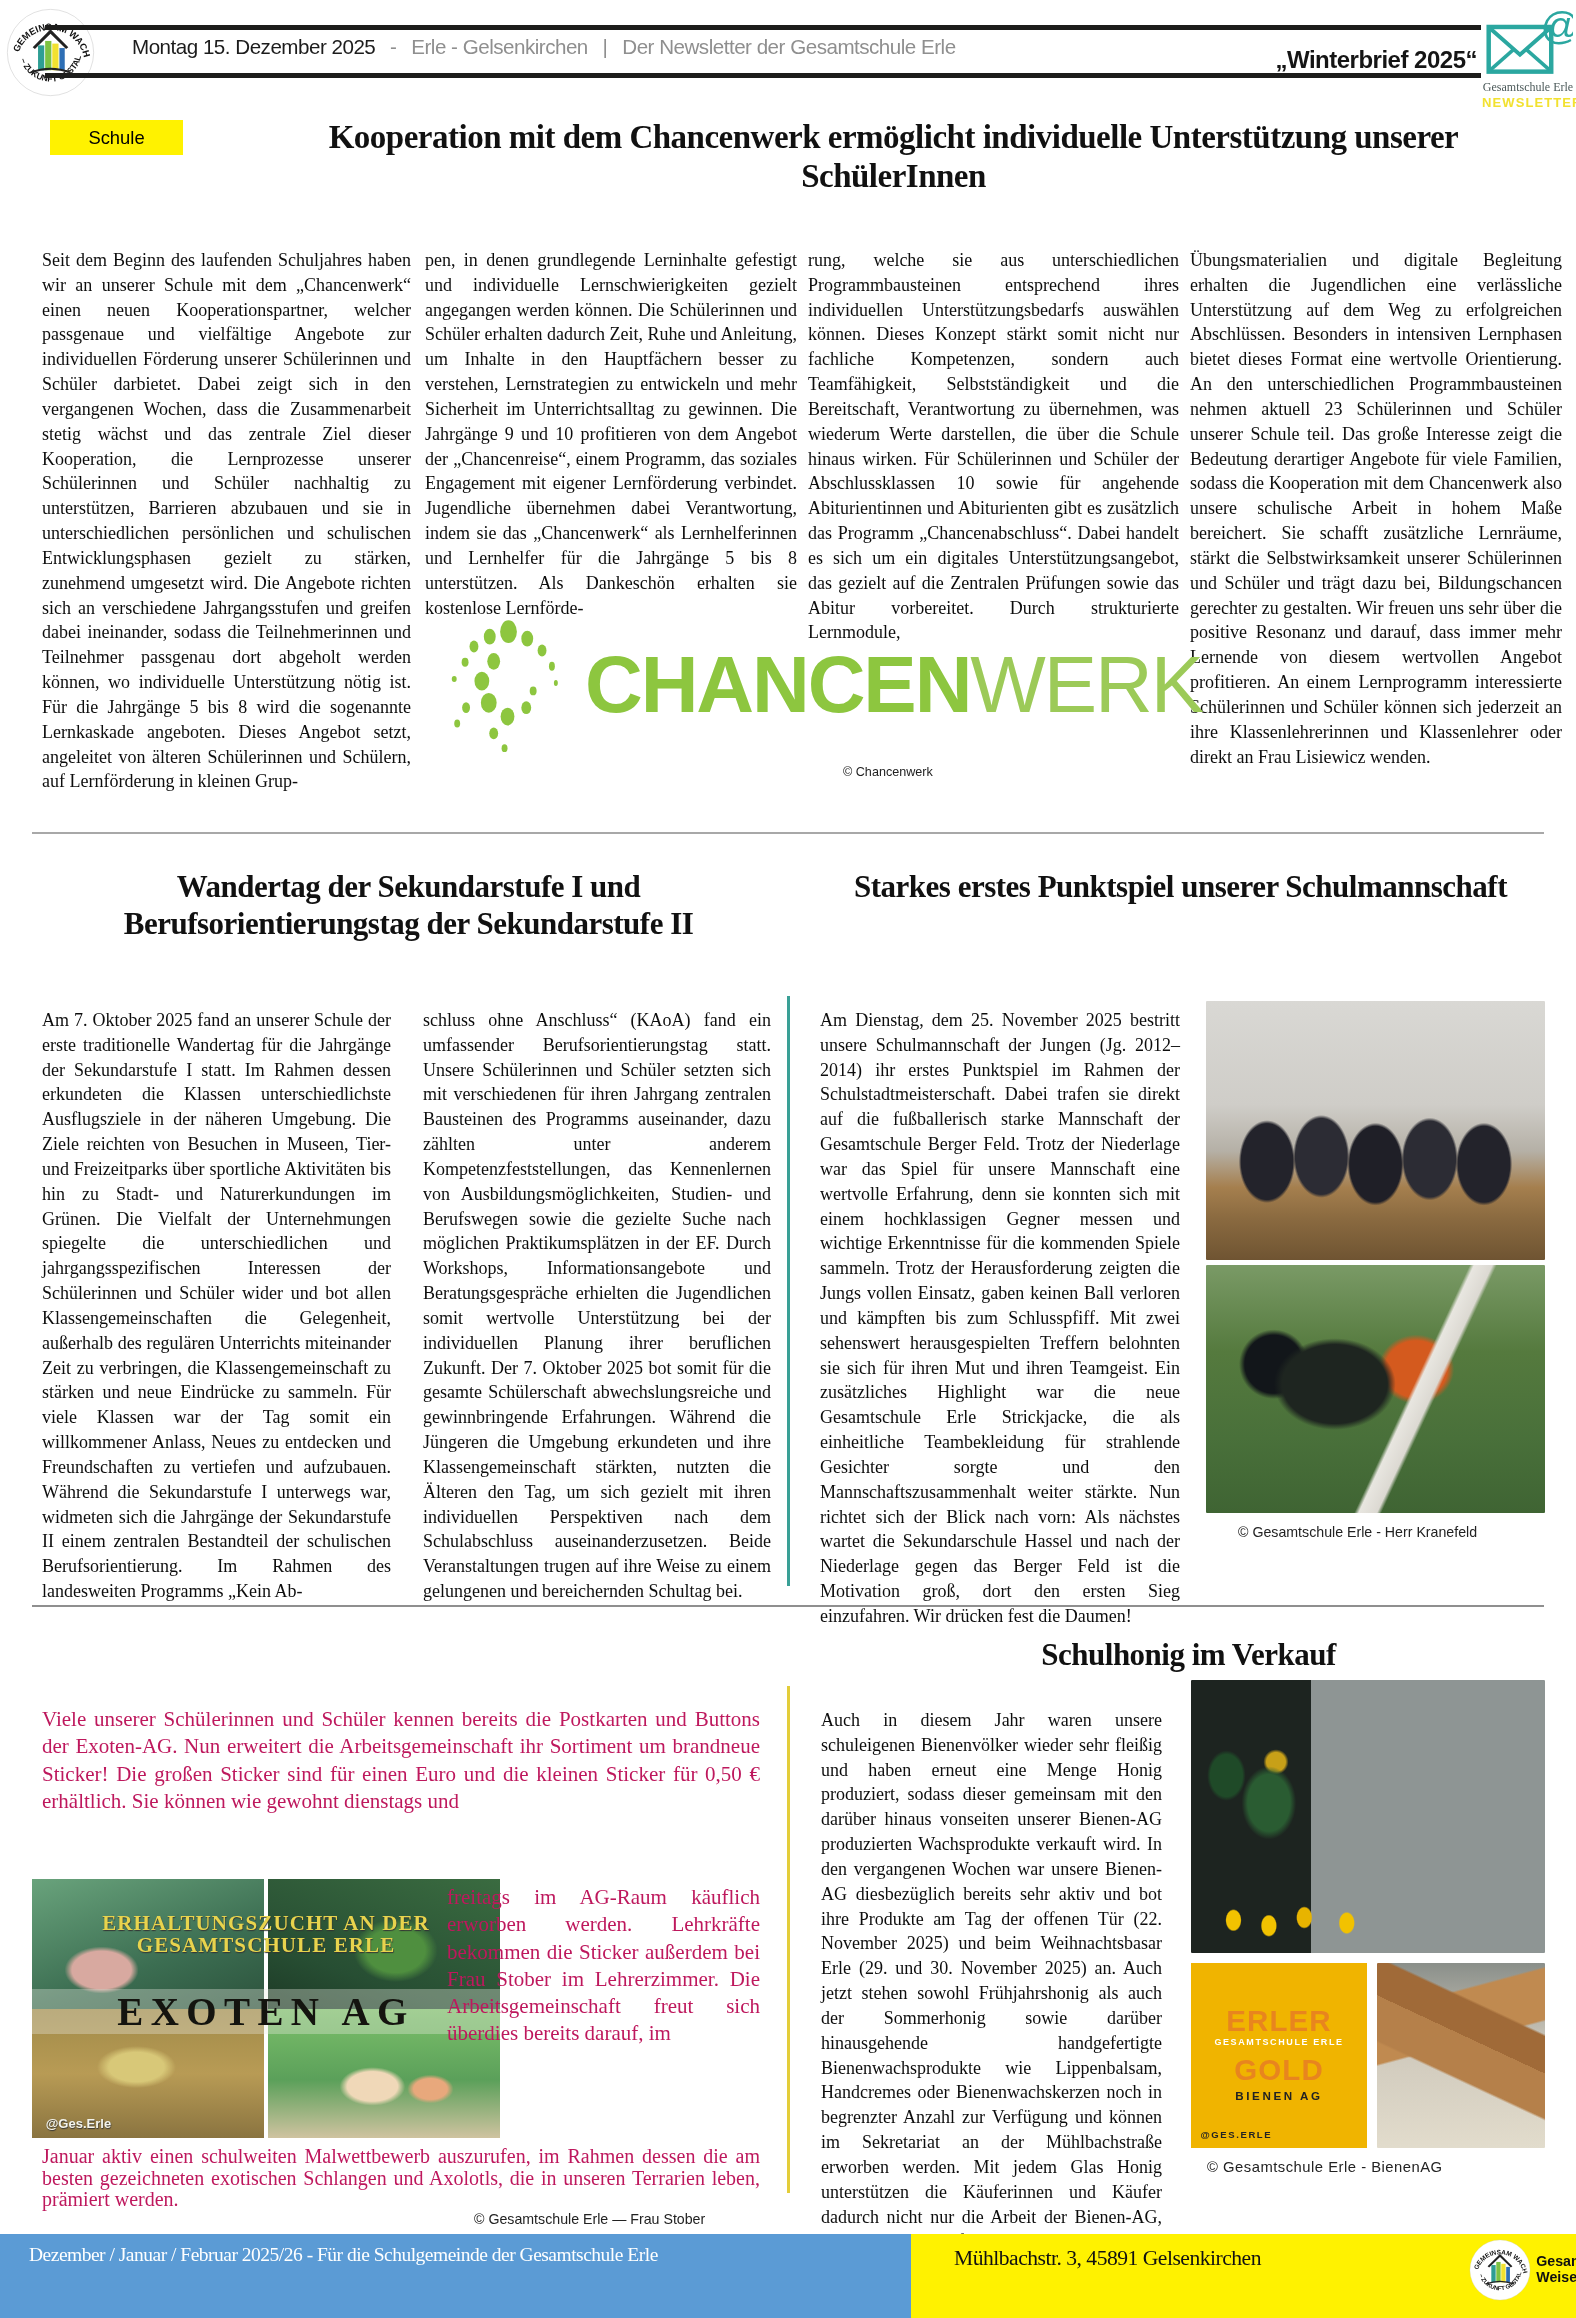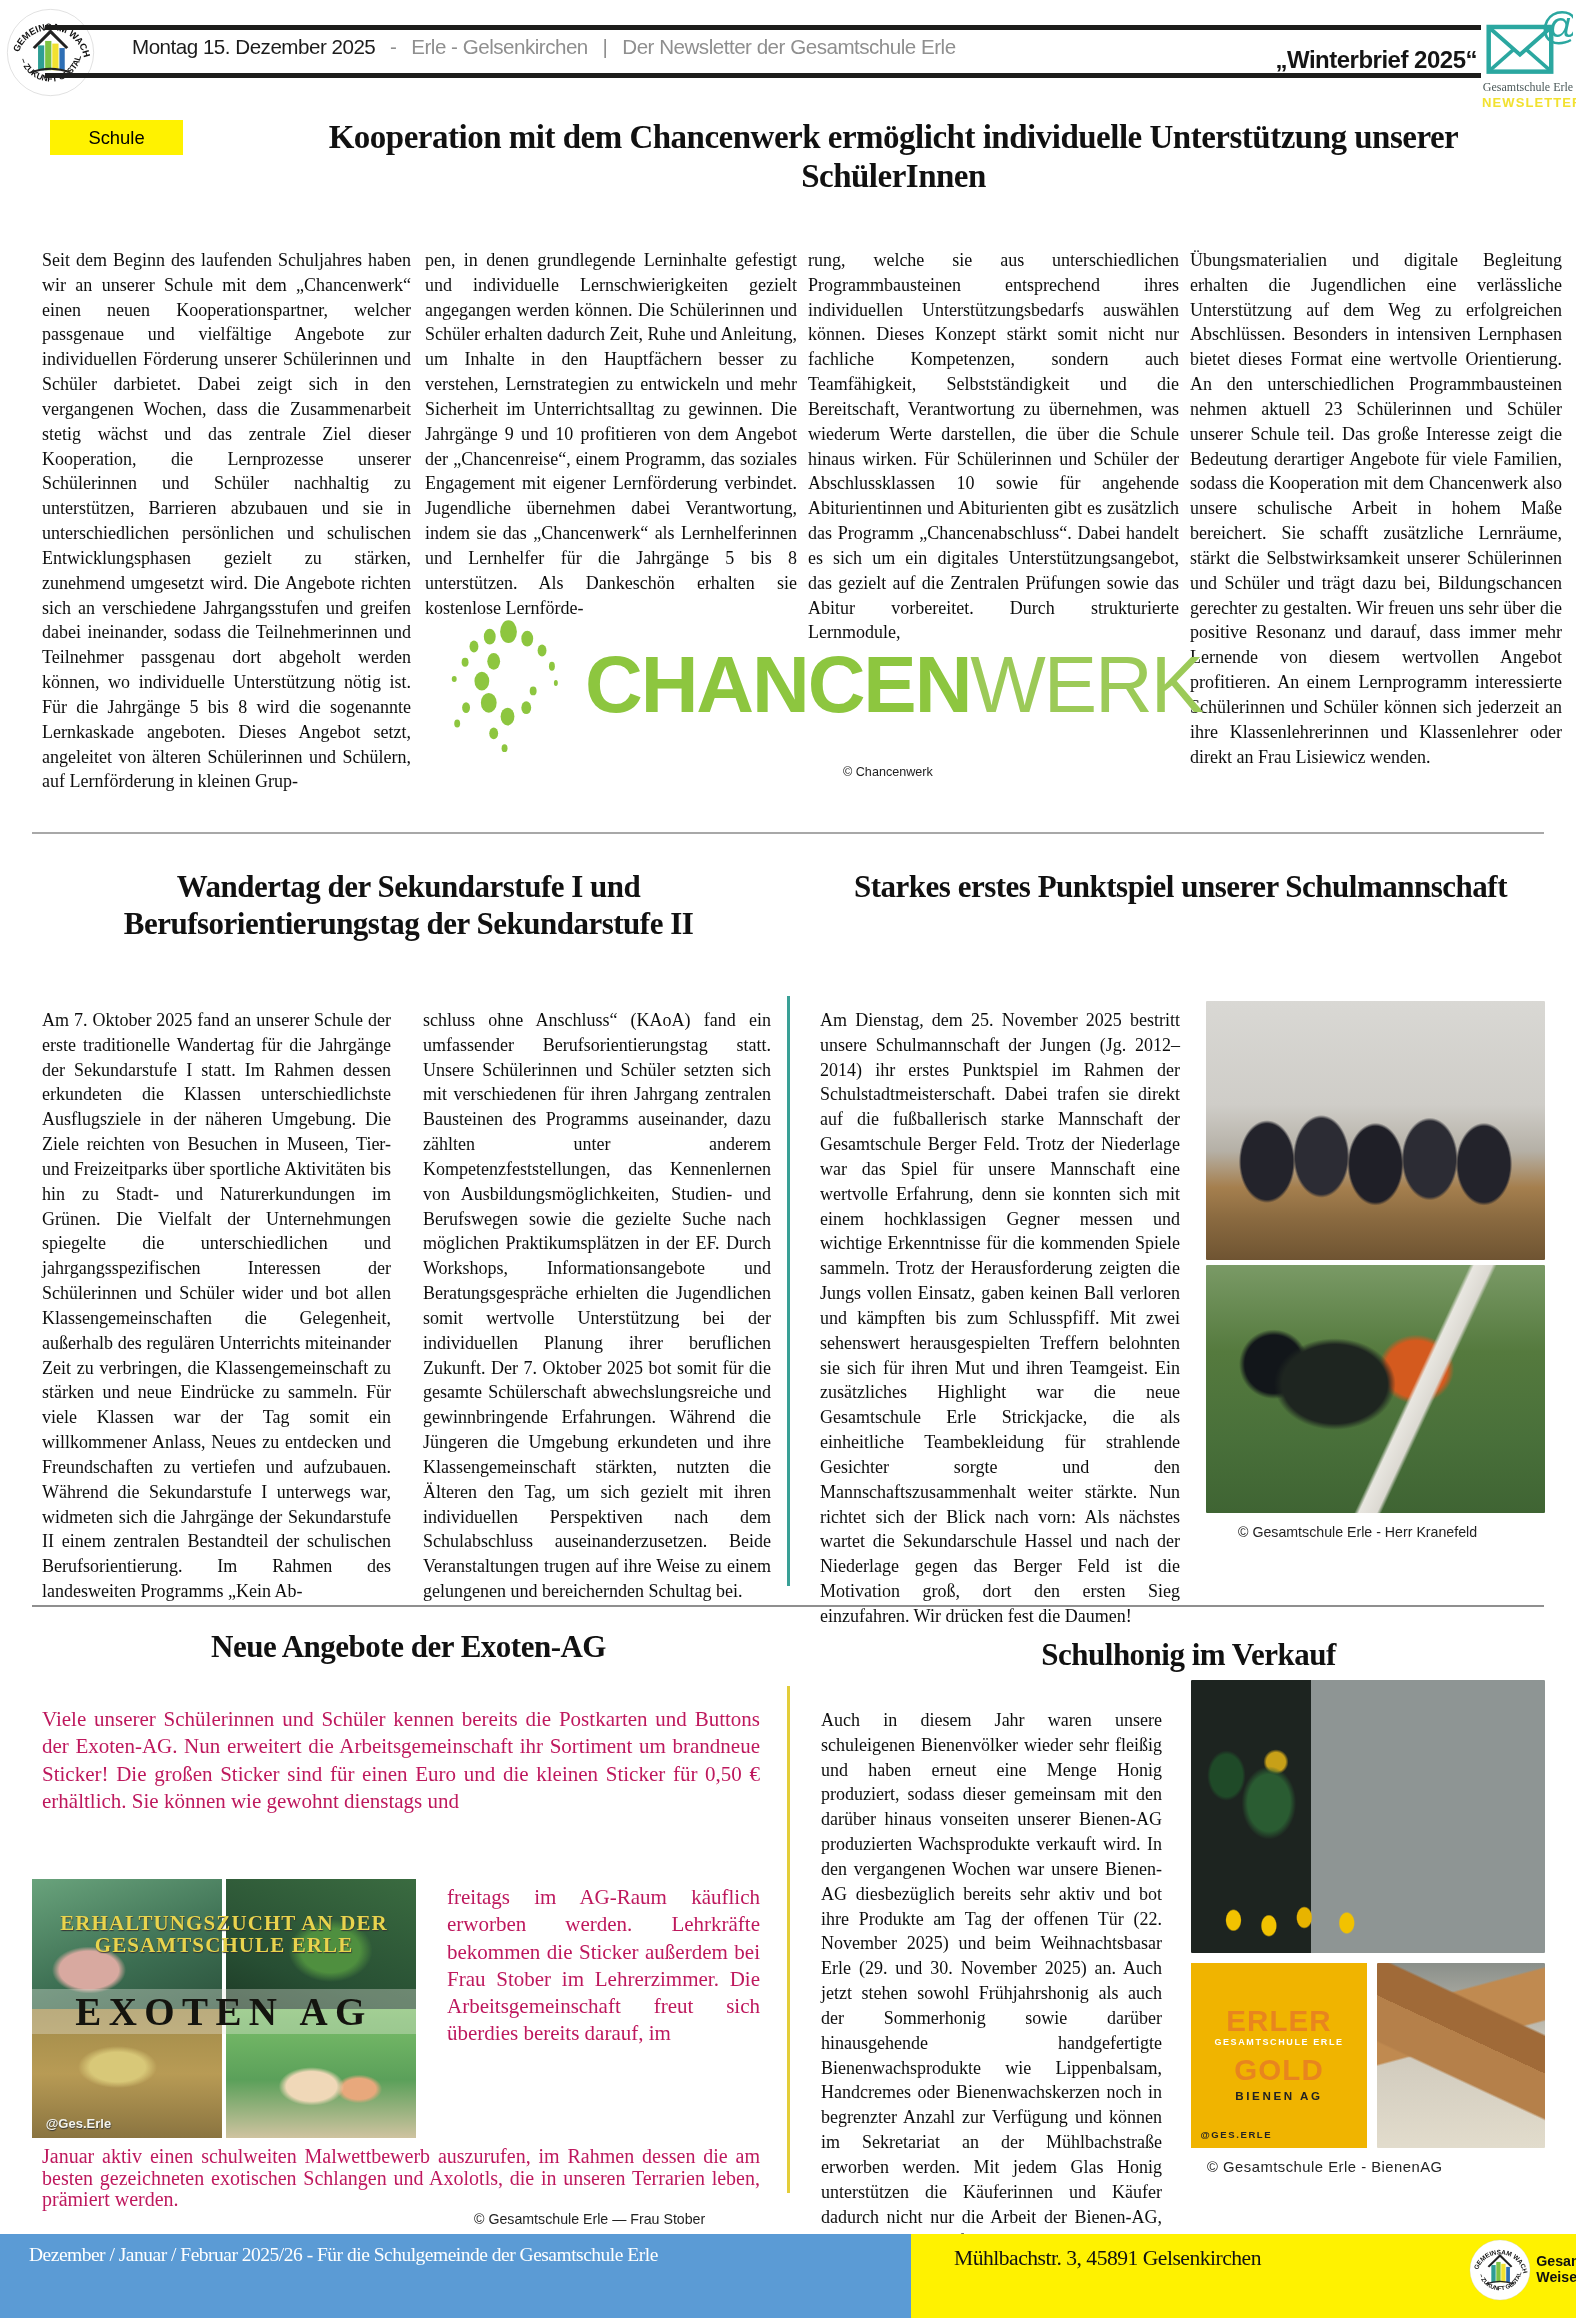--- a/index.html
+++ b/index.html
@@ -67,21 +67,21 @@
   .pk-credit{left:1238px;top:1524px;font-size:14.2px;}
   .hr2{left:32px;top:1605px;width:1512px;height:1.6px;background:#8f8f8f;}
 
   
   .h-exoten{left:58px;top:1628px;width:701px;}
   .h-honig{left:854px;top:1628px;width:653px;}
   .ex-body{font-size:21px;line-height:1.3;text-align:justify;color:#be185d;}
   .ex-intro{left:42px;top:1706px;width:718px;}
   .ex-side{left:447px;top:1884px;width:313px;}
   .ex-outro{left:42px;top:2146px;width:718px;font-size:20px;line-height:1.08;}
-  .collage{left:32px;top:1879px;width:384px;height:259px;overflow:hidden;
+  .collage{left:32px;top:1879px;width:468px;height:259px;overflow:hidden;
      background:
        linear-gradient(90deg,#3c6e52 0 49.6%,#fff 49.6% 50.4%,#274e33 50.4% 100%);}
   .collage .half-b{position:absolute;left:0;top:50%;width:100%;height:50%;
      background:linear-gradient(90deg,#b89b55 0 49.6%,#fff 49.6% 50.4%,#5ba05a 50.4% 100%);}
   .collage .tl{position:absolute;left:0;top:0;width:49.6%;height:50%;
      background:radial-gradient(74px 47px at 30% 70%,#d8a9a0 0 40%,transparent 50%),
        linear-gradient(160deg,#69a37c 0%,#3c6e52 60%,#2c523c 100%);}
   .collage .tr{position:absolute;right:0;top:0;width:49.6%;height:50%;
      background:radial-gradient(84px 63px at 55% 55%,#4f8f3f 0 35%,transparent 50%),
        linear-gradient(200deg,#3a6b40 0%,#274e33 70%,#1d3a26 100%);}
@@ -246,21 +246,20 @@
   <div class="abs div-teal"></div>
 
   <p class="abs bodycol pk" style="margin:0;">Am Dienstag, dem 25. November 2025 bestritt unsere Schulmannschaft der Jungen (Jg. 2012–2014) ihr erstes Punktspiel im Rahmen der Schulstadtmeisterschaft. Dabei trafen sie direkt auf die fußballerisch starke Mannschaft der Gesamtschule Berger Feld. Trotz der Niederlage war das Spiel für unsere Mannschaft eine wertvolle Erfahrung, denn sie konnten sich mit einem hochklassigen Gegner messen und wichtige Erkenntnisse für die kommenden Spiele sammeln. Trotz der Herausforderung zeigten die Jungs vollen Einsatz, gaben keinen Ball verloren und kämpften bis zum Schlusspfiff. Mit zwei sehenswert herausgespielten Treffern belohnten sie sich für ihren Mut und ihren Teamgeist. Ein zusätzliches Highlight war die neue Gesamtschule Erle Strickjacke, die als einheitliche Teambekleidung für strahlende Gesichter sorgte und den Mannschaftszusammenhalt weiter stärkte. Nun richtet sich der Blick nach vorn: Als nächstes wartet die Sekundarschule Hassel und nach der Niederlage gegen das Berger Feld ist die Motivation groß, dort den ersten Sieg einzufahren. Wir drücken fest die Daumen!</p>
 
   <div class="abs photo ph-team1"></div>
   <div class="abs photo ph-team2"></div>
   <div class="abs credit pk-credit">© Gesamtschule Erle - Herr Kranefeld</div>
 
   <div class="abs hr2"></div>
 
-  <h2 class="abs headline-sec h-exoten" style="margin:0;">Neue Angebote der Exoten-AG</h2>
   <h2 class="abs headline-sec h-honig" style="margin:8px;">Schulhonig im Verkauf</h2>
 
   <p class="abs ex-body ex-intro" style="margin:0;">Viele unserer Schülerinnen und Schüler kennen bereits die Postkarten und Buttons der Exoten-AG. Nun erweitert die Arbeitsgemeinschaft ihr Sortiment um brandneue Sticker! Die großen Sticker sind für einen Euro und die kleinen Sticker für 0,50 € erhältlich. Sie können wie gewohnt dienstags und</p>
 
   <div class="abs collage">
     <div class="tl"></div>
     <div class="tr"></div>
     <div class="half-b"></div>
     <div class="bl"></div>
     <div class="br"></div>

